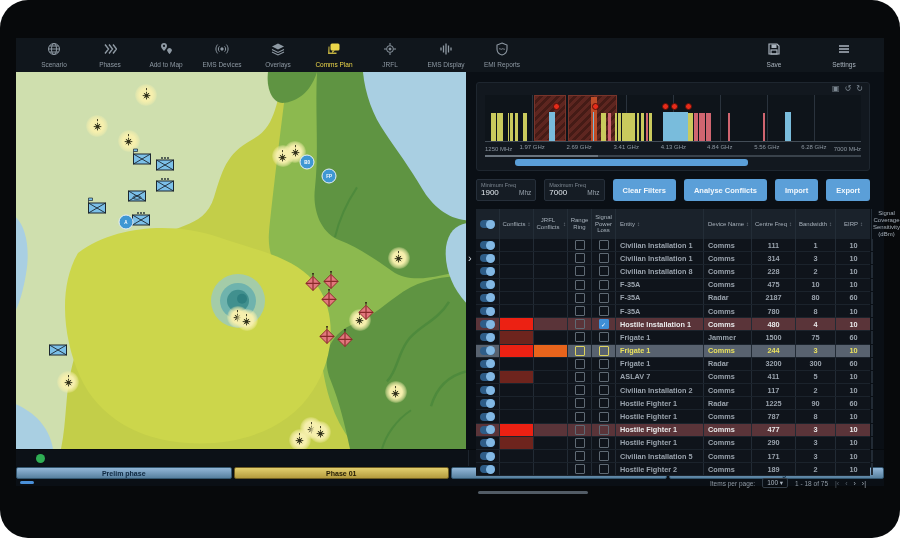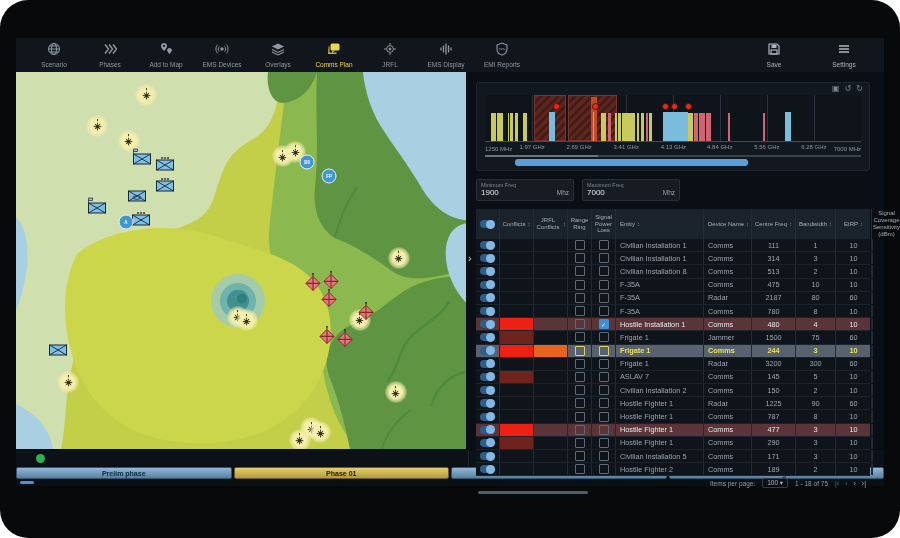--- a/index.html
+++ b/index.html
@@ -61,21 +61,21 @@
   .fbtns{margin-left:auto;display:flex;gap:8px;}
   .btn{background:#5b9fd8;color:#f2f8fd;border:none;border-radius:3px;font-size:7.5px;font-weight:bold;font-family:inherit;padding:0 10px;cursor:pointer;white-space:nowrap;}
 
   
   .table-wrap{margin-top:8px;background:#0f141b;flex:none;}
   .trow{display:grid;grid-template-columns:24px 34px 34px 24px 24px 88px 48px 44px 40px 36px 1fr;align-items:stretch;}
   .thead{background:#1a222b;height:30px;font-size:6px;color:#a7b1bb;}
   .thead .cell{display:flex;align-items:center;justify-content:center;text-align:center;line-height:1.15;border-right:1px solid #232d37;padding:0 1px;}
   .thead .cell.lft{justify-content:flex-start;text-align:left;padding-left:4px;}
   .sort{color:#6f7983;font-size:6px;margin-left:2px;}
-  .tbody .trow{height:12.2px;font-size:7.3px;color:#9aa3ad;border-bottom:1px solid #1b232c;background:transparent;}
+  .tbody .trow{height:12.2px;font-size:7.3px;color:#9aa3ad;border-bottom:1px solid #1b232c;background:transparent;font-weight:bold;}
   .tbody .trow.hostile{background:#5a3439;color:#e9eaeb;}
   .tbody .trow.selected{background:#58626f;color:#e9e15d;font-weight:bold;}
   .tbody .cell{display:flex;align-items:center;justify-content:center;border-right:1px solid #222b35;overflow:hidden;white-space:nowrap;}
   .tbody .cell.lft{justify-content:flex-start;padding-left:4px;}
   .cfill{width:100%;height:100%;}
   .c-high{background:#ec2113;}
   .c-low{background:#6e241d;}
   .jr-high{background:#e8641c;}
   .toggle{width:15px;height:8px;border-radius:4px;background:#2e5d88;position:relative;cursor:pointer;}
   .toggle .knob{position:absolute;right:0;top:-0.5px;width:9px;height:9px;border-radius:50%;background:#82b8e4;}
@@ -482,20 +482,26 @@
               <span class="funit">Mhz</span>
             </div>
           </div>
           <div class="ffield">
             <div class="flab">Maximum Freq</div>
             <div class="frow">
               <span class="fval">7000</span>
               <span class="funit">Mhz</span>
             </div>
           </div>
+          <div class="fbtns">
+            <button class="btn">Clear Filters</button>
+            <button class="btn">Analyse Conflicts</button>
+            <button class="btn">Import</button>
+            <button class="btn">Export</button>
+          </div>
         </div>
 
         <div class="table-wrap">
           <div class="trow thead" id="table-head">
               <div class="cell">
                 <div class="toggle">
                   <div class="knob"></div>
                 </div>
               </div>
               <div class="cell">
@@ -588,21 +594,21 @@
                 <div class="cell"></div>
                 <div class="cell"></div>
                 <div class="cell">
                   <div class="cbx"></div>
                 </div>
                 <div class="cell">
                   <div class="cbx"></div>
                 </div>
                 <div class="cell lft">Civilian Installation 8</div>
                 <div class="cell lft">Comms</div>
-                <div class="cell">513</div>
+                <div class="cell">228</div>
                 <div class="cell">2</div>
                 <div class="cell">10</div>
                 <div class="cell"></div>
               </div>
               <div class="trow ">
                 <div class="cell">
                   <div class="toggle">
                     <div class="knob"></div>
                   </div>
                 </div>
@@ -766,42 +772,42 @@
                 </div>
                 <div class="cell"></div>
                 <div class="cell">
                   <div class="cbx"></div>
                 </div>
                 <div class="cell">
                   <div class="cbx"></div>
                 </div>
                 <div class="cell lft">ASLAV 7</div>
                 <div class="cell lft">Comms</div>
-                <div class="cell">145</div>
+                <div class="cell">411</div>
                 <div class="cell">5</div>
                 <div class="cell">10</div>
                 <div class="cell"></div>
               </div>
               <div class="trow ">
                 <div class="cell">
                   <div class="toggle">
                     <div class="knob"></div>
                   </div>
                 </div>
                 <div class="cell"></div>
                 <div class="cell"></div>
                 <div class="cell">
                   <div class="cbx"></div>
                 </div>
                 <div class="cell">
                   <div class="cbx"></div>
                 </div>
                 <div class="cell lft">Civilian Installation 2</div>
                 <div class="cell lft">Comms</div>
-                <div class="cell">150</div>
+                <div class="cell">117</div>
                 <div class="cell">2</div>
                 <div class="cell">10</div>
                 <div class="cell"></div>
               </div>
               <div class="trow ">
                 <div class="cell">
                   <div class="toggle">
                     <div class="knob"></div>
                   </div>
                 </div>

